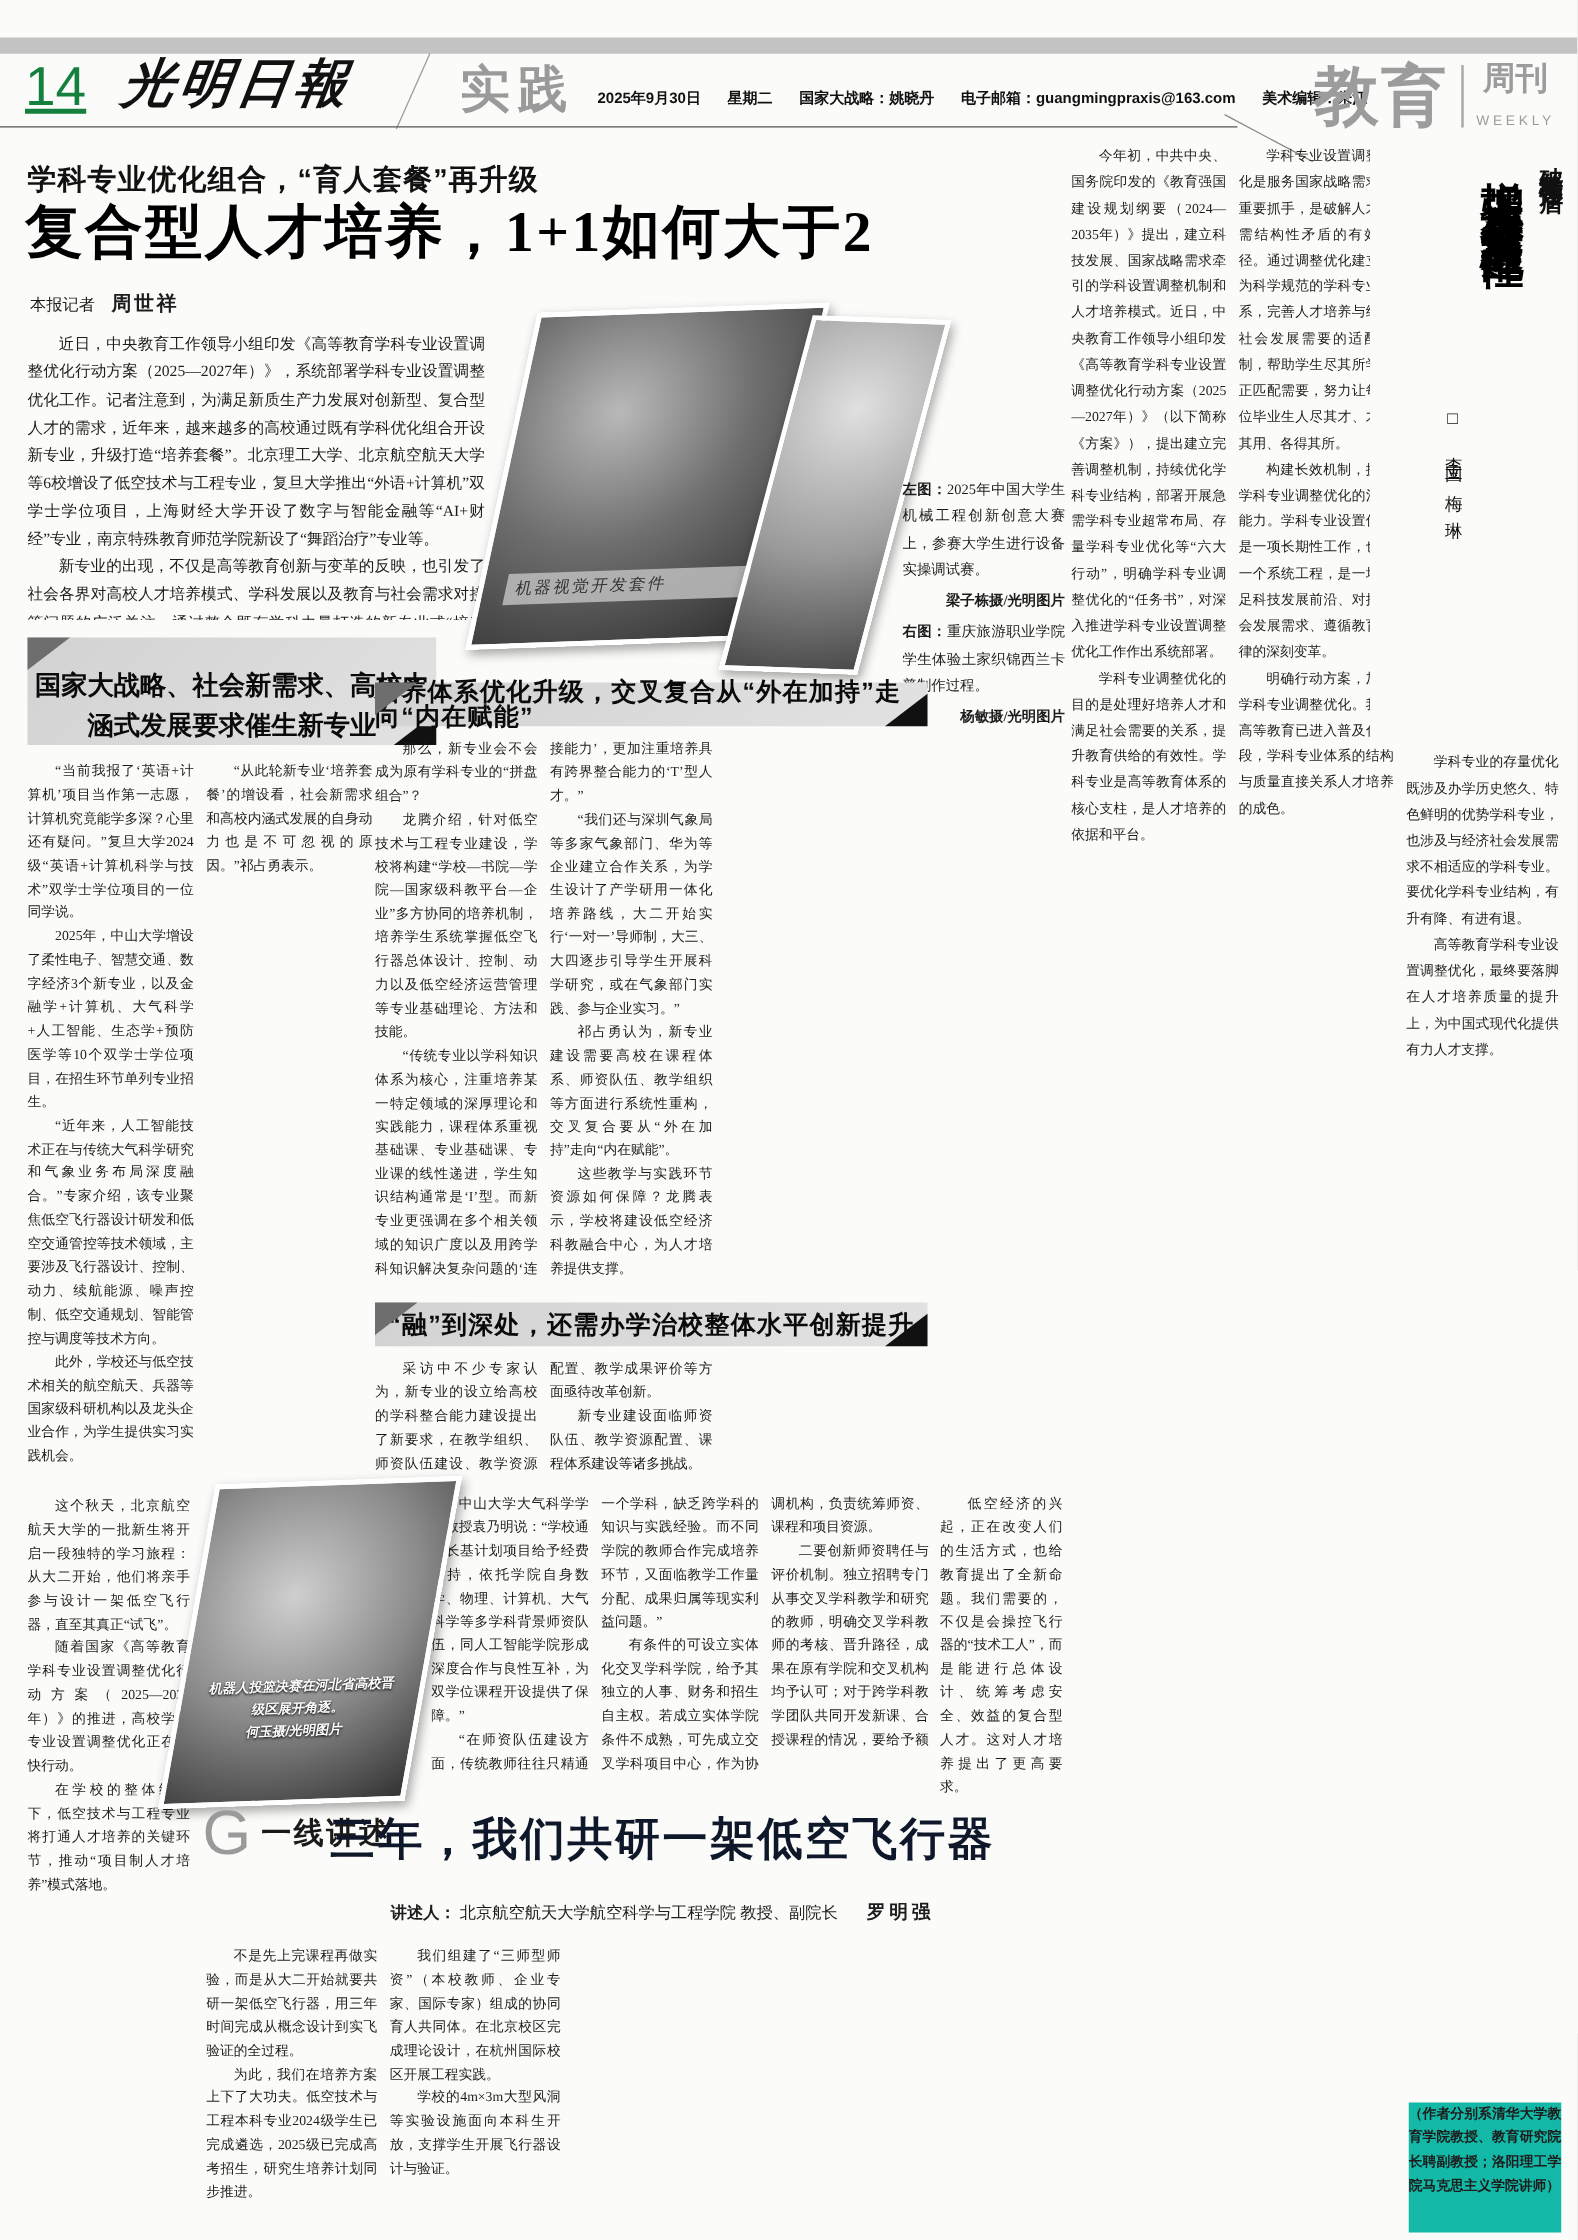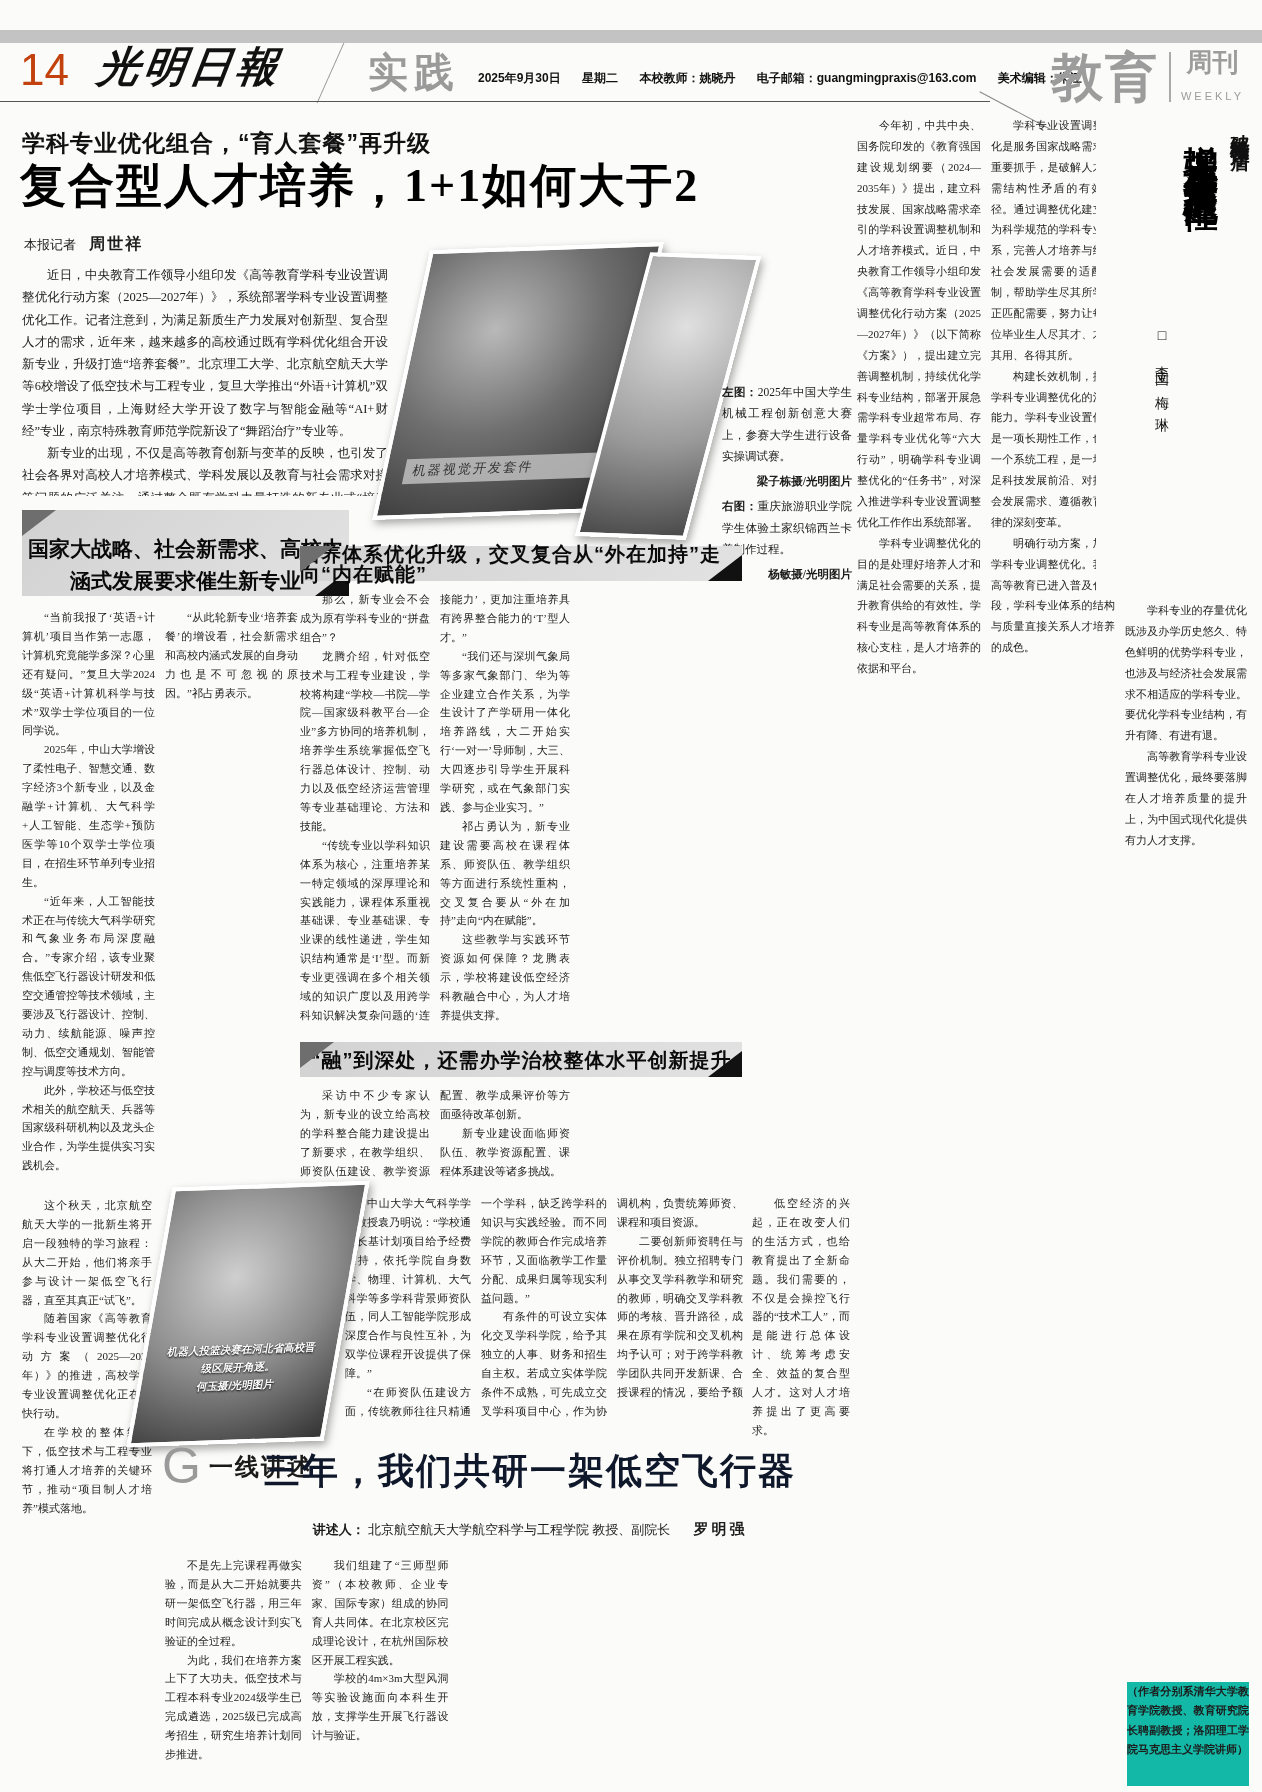--- a/index.html
+++ b/index.html
@@ -1,21 +1,21 @@
 <!DOCTYPE html>
 <html><head>
 <meta charset="utf-8">
 <style>
   html,body{margin:0;padding:0;background:#e8e8e6;}
   #page{position:relative;width:1262px;height:1792px;background:#fbfbf9;margin:0 auto;overflow:hidden;
         font-family:"Liberation Serif","DejaVu Serif",serif;color:#1c1c1c;}
   .abs{position:absolute;}
   
   .topbar{left:0;top:30px;width:1262px;height:13px;background:#c3c3c3;}
-  .pageno{left:20px;top:48px;font:400 44px/1 "Liberation Sans",sans-serif;color:#c2410c;}
+  .pageno{left:20px;top:48px;font:400 44px/1 "Liberation Sans",sans-serif;color:#15803d;text-decoration:underline;}
   .paperlogo{left:98px;top:44px;font:italic 700 42px/1.1 "DejaVu Serif",serif;color:#111;letter-spacing:4px;transform:skewX(-8deg);}
   .slash{left:330px;top:40px;width:1px;height:66px;background:#999;transform:rotate(24deg);}
   .edition{left:368px;top:52px;font:700 40px/1 "Liberation Sans",sans-serif;color:#9a9a9a;letter-spacing:6px;}
   .dateline{left:478px;top:72px;font:700 12px/1 "Liberation Sans",sans-serif;color:#111;white-space:nowrap;}
   .dateline span{margin-right:18px;}
   .badge{right:18px;top:48px;display:flex;align-items:center;gap:10px;}
   .badge .b-main{font:700 52px/1 "Liberation Sans",sans-serif;color:#9c9c9c;letter-spacing:2px;}
   .badge .b-div{width:2px;height:50px;background:#aaa;}
   .badge .b-sub{font:700 26px/1.1 "Liberation Sans",sans-serif;color:#9c9c9c;text-align:center;}
   .badge .b-en{font:400 11px/1 "Liberation Sans",sans-serif;color:#9c9c9c;letter-spacing:3px;}
@@ -92,21 +92,21 @@
 <div id="page">
 
   <div class="abs topbar"></div>
   <div class="abs pageno">14</div>
   <div class="abs paperlogo">光明日報</div>
   <div class="abs slash"></div>
   <div class="abs edition">实践</div>
   <div class="abs dateline">
     <span>2025年9月30日</span>
     <span>星期二</span>
-    <span>本校教师：姚晓丹</span>
+    <span>国家大战略：姚晓丹</span>
     <span>电子邮箱：guangmingpraxis@163.com</span>
     <span>美术编辑：朱江</span>
   </div>
   <div class="abs badge">
     <span class="b-main">教育</span>
     <span class="b-div"></span>
     <span class="b-sub">
       <span>周刊</span><br>
       <span class="b-en">WEEKLY</span>
     </span>

